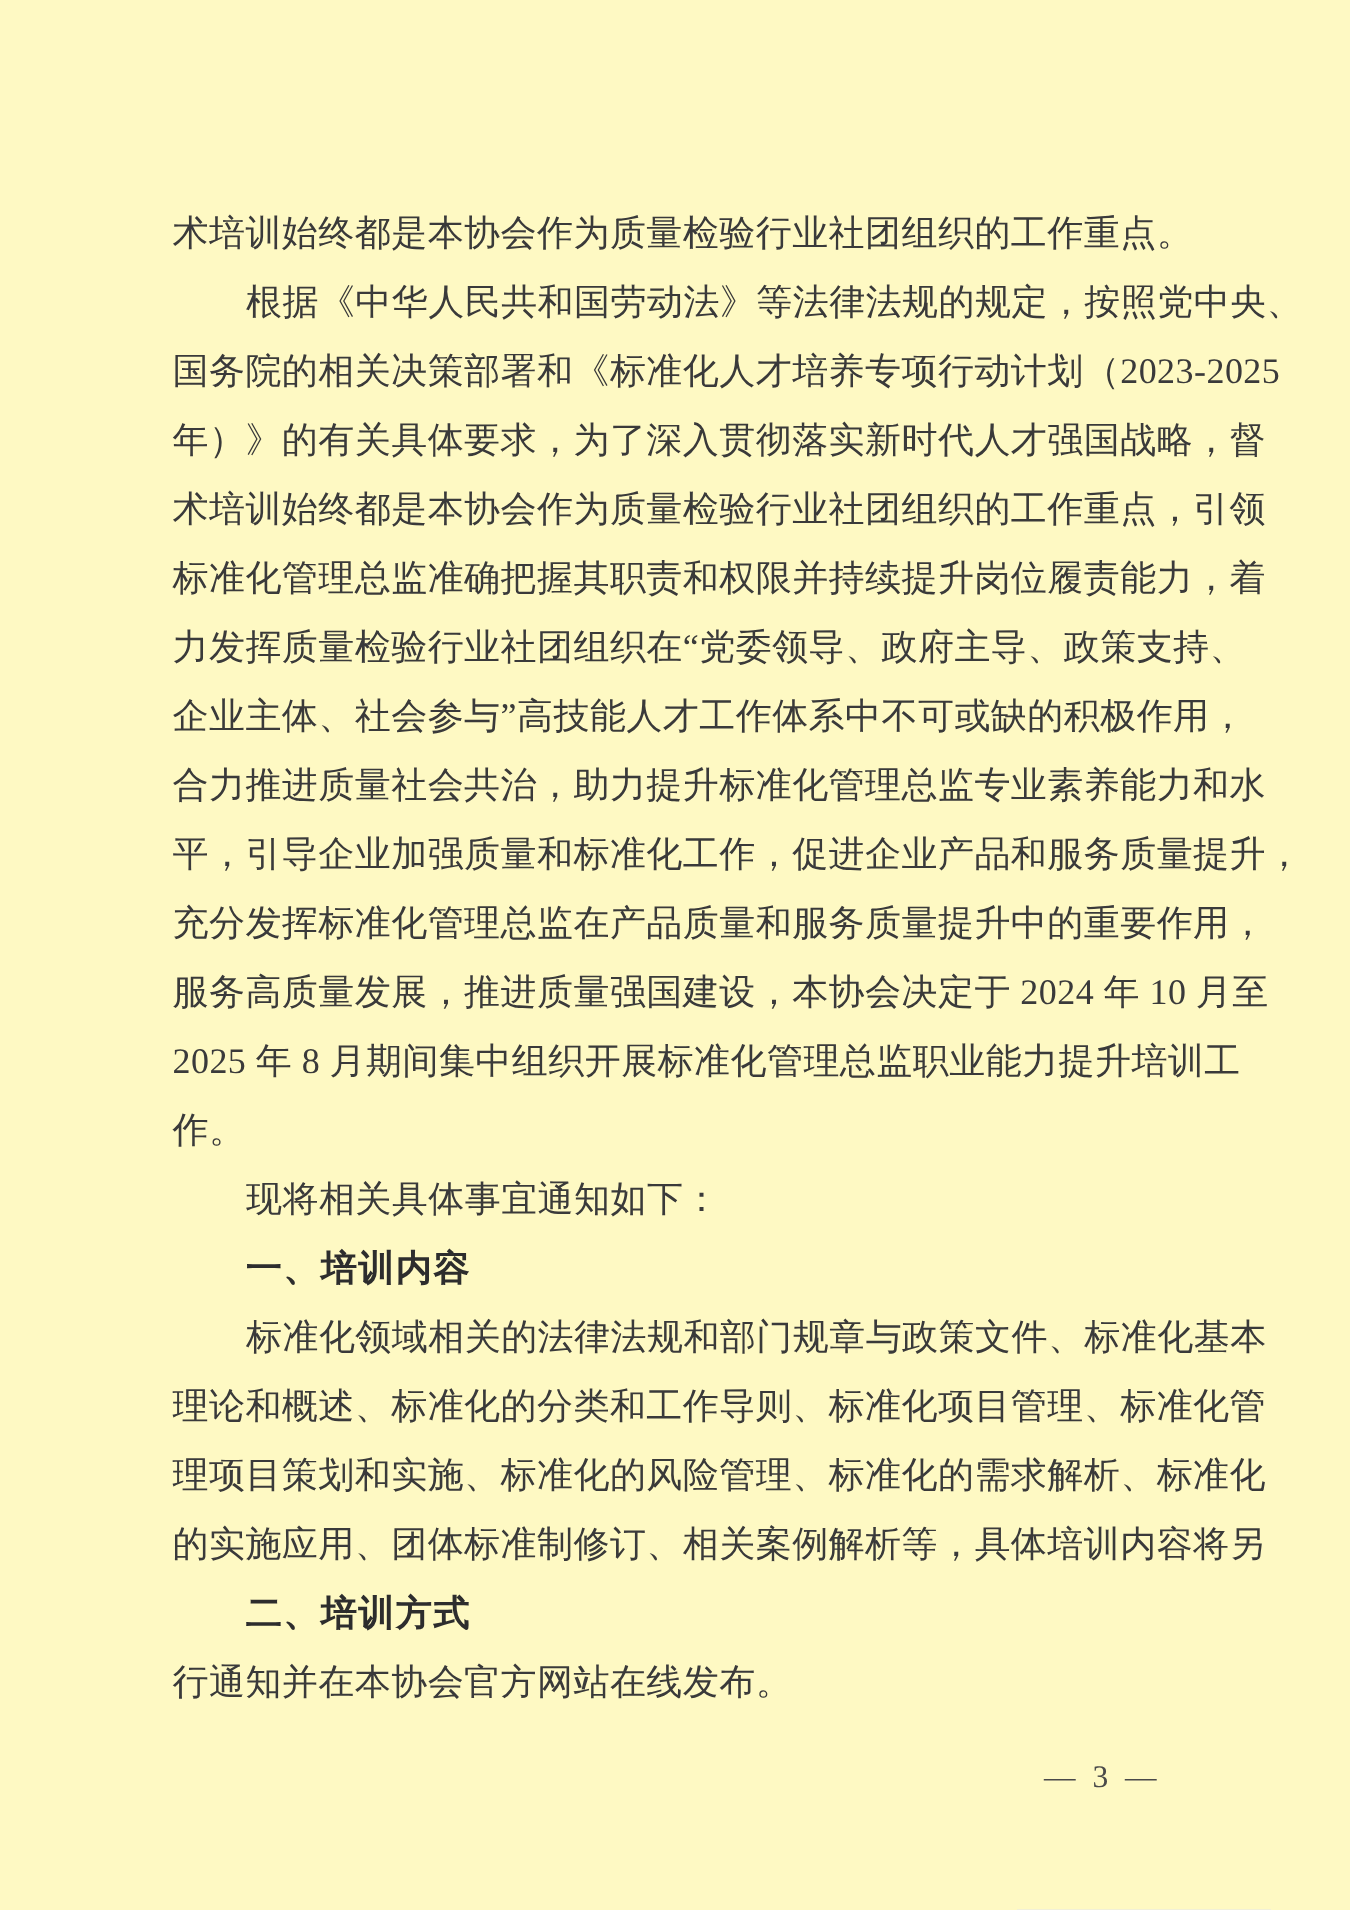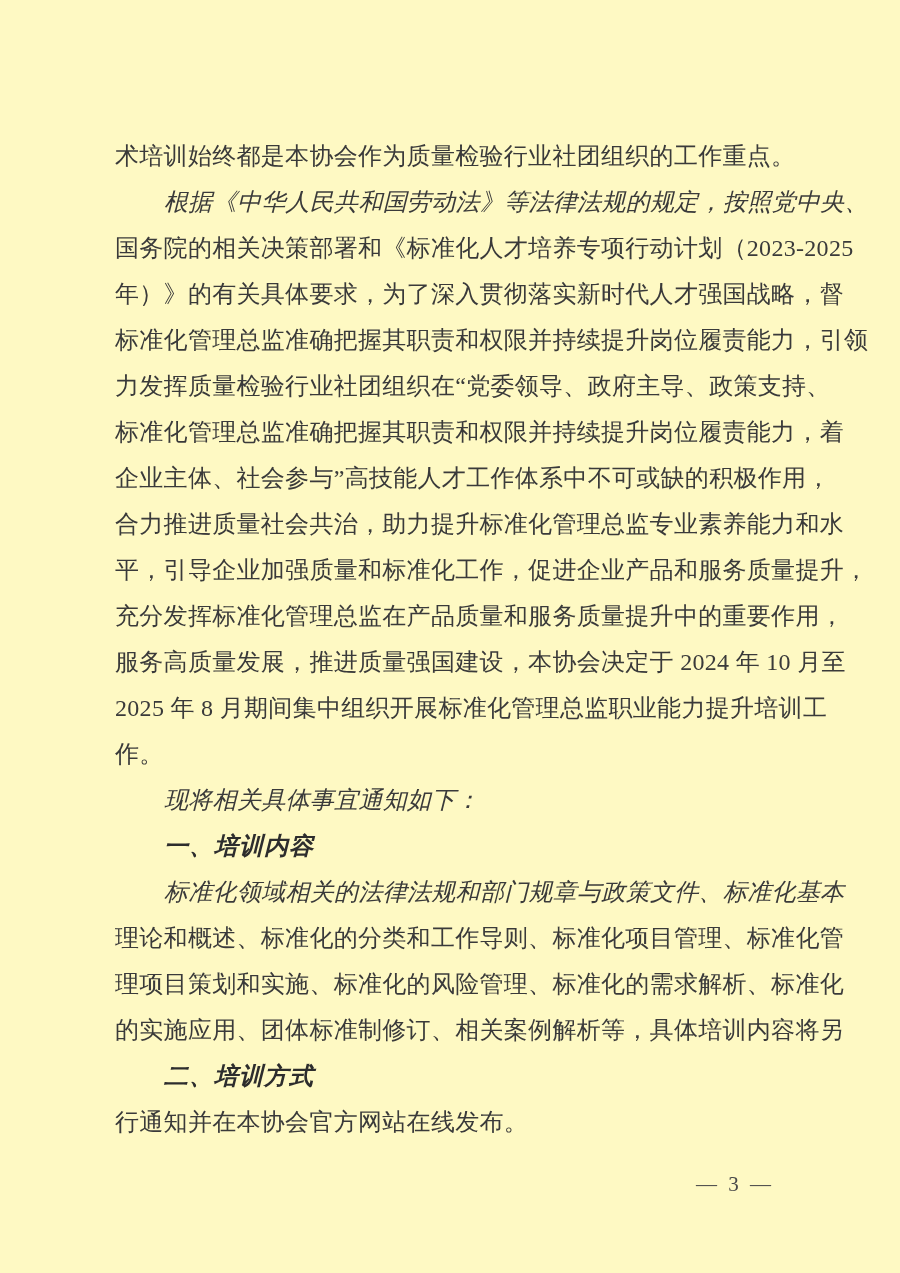--- a/index.html
+++ b/index.html
@@ -26,21 +26,20 @@
   .line {
     height: 46px;
     line-height: 46px;
     font-size: 24px;
     letter-spacing: 0.3px;
     white-space: nowrap;
     color: #3a3a3a;
   }
   .line.indent {
     padding-left: 49px;
-    font-style: italic;
   }
   .line.heading {
     font-family: "Liberation Sans", "DejaVu Sans", sans-serif;
     font-weight: bold;
     color: #2d2d2d;
     letter-spacing: 1px;
   }
   .page-number {
     position: absolute;
     left: 680px;
@@ -55,23 +54,23 @@
 </style>
 </head>
 <body>
 
 <div class="page">
   <div class="text-block">
     <div class="line">术培训始终都是本协会作为质量检验行业社团组织的工作重点。</div>
     <div class="line indent">根据《中华人民共和国劳动法》等法律法规的规定，按照党中央、</div>
     <div class="line">国务院的相关决策部署和《标准化人才培养专项行动计划（2023-2025</div>
     <div class="line">年）》的有关具体要求，为了深入贯彻落实新时代人才强国战略，督</div>
-    <div class="line">标准化管理总监准确把握其职责和权限并持续提升岗位履责能力，引领</div>
+    <div class="line">术培训始终都是本协会作为质量检验行业社团组织的工作重点，引领</div>
+    <div class="line">标准化管理总监准确把握其职责和权限并持续提升岗位履责能力，着</div>
     <div class="line">力发挥质量检验行业社团组织在“党委领导、政府主导、政策支持、</div>
-    <div class="line">标准化管理总监准确把握其职责和权限并持续提升岗位履责能力，着</div>
     <div class="line">企业主体、社会参与”高技能人才工作体系中不可或缺的积极作用，</div>
     <div class="line">合力推进质量社会共治，助力提升标准化管理总监专业素养能力和水</div>
     <div class="line">平，引导企业加强质量和标准化工作，促进企业产品和服务质量提升，</div>
     <div class="line">充分发挥标准化管理总监在产品质量和服务质量提升中的重要作用，</div>
     <div class="line">服务高质量发展，推进质量强国建设，本协会决定于 2024 年 10 月至</div>
     <div class="line">2025 年 8 月期间集中组织开展标准化管理总监职业能力提升培训工</div>
     <div class="line">作。</div>
     <div class="line indent">现将相关具体事宜通知如下：</div>
     <div class="line indent heading">一、培训内容</div>
     <div class="line indent">标准化领域相关的法律法规和部门规章与政策文件、标准化基本</div>

